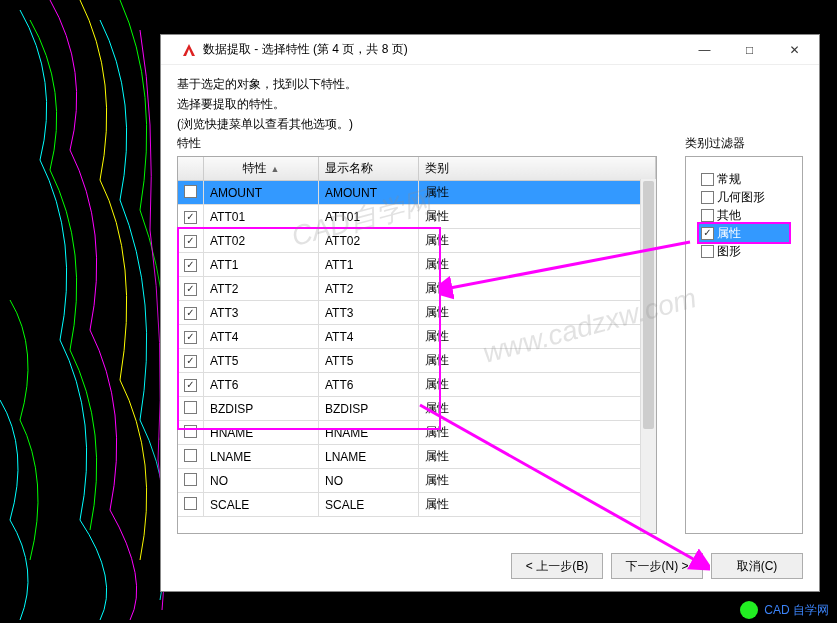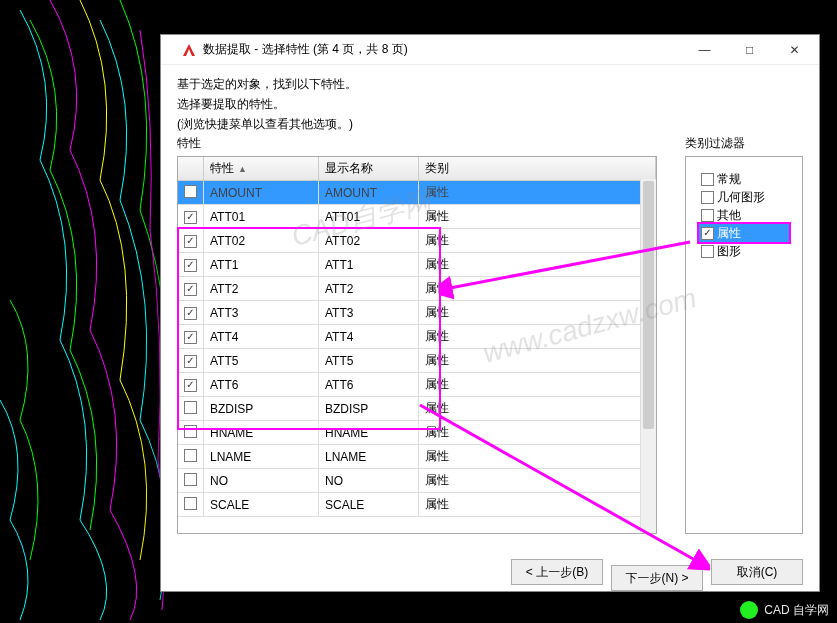--- a/index.html
+++ b/index.html
@@ -16,41 +16,41 @@
 .intro { margin-bottom: 1px; }
 .panel-label { margin-bottom: 4px; }
 .main-row { display: flex; gap: 28px; }
 .table-wrap { border: 1px solid #aaa; width: 480px; height: 378px; overflow: hidden; background: #fff; position: relative; }
 table { border-collapse: collapse; width: 100%; font-size: 12px; }
 thead th { background: linear-gradient(#fafafa,#e8e8e8); border: 1px solid #ccc; border-top: none; font-weight: normal; padding: 3px 6px; text-align: left; height: 21px; }
 thead th:first-child { width: 22px; border-left: none; }
 tbody td { border: 1px solid #ddd; padding: 3px 6px; height: 21px; }
 tbody td:first-child { border-left: none; text-align: center; }
 tbody td:last-child { border-right: none; }
-tbody tr.selected td { background: #3399ff; color: #404040; }
+tbody tr.selected td { background: #3399ff; color: #000000; }
 .chk { width: 13px; height: 13px; border: 1px solid #7a7a7a; display: inline-flex; align-items: center; justify-content: center; font-size: 10px; background: #fff; color: #333; line-height: 1; }
 .selected .chk { background: #fff; color: #333; }
 .filter-wrap { flex: 1; }
 .filter-box { border: 1px solid #aaa; height: 378px; padding: 13px; background: #fff; }
 .filter-item { display: flex; align-items: center; gap: 3px; padding: 1px 2px; line-height: 16px; }
 .filter-item.selected { background: #3399ff; color: #fff; }
 .filter-item .chk { flex: 0 0 auto; }
-.footer { position: absolute; bottom: 0; right: 16px; display: flex; gap: 8px; }
+.footer { position: absolute; bottom: 12px; right: 16px; display: flex; gap: 8px; }
 button.btn { padding: 4px 10px; min-width: 92px; height: 26px; background: #efefef; border: 1px solid #adadad; font-size: 12px; cursor: pointer; font-family: inherit; }
 .highlight-group { position: absolute; border: 2px solid #f0f; pointer-events: none; }
 .hl-1 { left: 177px; top: 227px; width: 264px; height: 203px; }
 .arrow { position: absolute; pointer-events: none; }
-.next-hl { border: 2px solid #f0f; margin-top: 6px; }
+.next-hl { border: 2px solid #f0f; }
 .watermark { position: absolute; color: rgba(140,140,140,.25); font-size: 28px; transform: rotate(-15deg); pointer-events: none; font-style: italic; }
-.col-prop { width: 115px; }
+.col-prop { width: 115px; text-align: center; }
 .col-disp { width: 100px; margin-left: 12px; }
 th .sort-icon { font-size: 9px; color: #666; margin-left: 4px; }
 .scrollbar-stub { position: absolute; right: 0; top: 22px; bottom: 0; width: 16px; background: #f0f0f0; border-left: 1px solid #ddd; }
 .scrollbar-thumb { position: absolute; left: 2px; right: 2px; top: 2px; height: 70%; background: #cdcdcd; border-radius: 2px; }
-.brand-bubble { position: absolute; right: 8px; bottom: 4px; color: #e5e5e5; font-size: 12px; display: flex; align-items: center; gap: 6px; }
+.brand-bubble { position: absolute; right: 8px; bottom: 4px; color: #3b82f6; font-size: 12px; display: flex; align-items: center; gap: 6px; }
 .brand-bubble .wc { width: 18px; height: 18px; border-radius: 50%; background: #2e2; display: inline-block; }
 </style>
 </head>
 <body>
 
 <div class="cad-bg">
   <svg viewBox="0 0 837 623">
     <rect width="837" height="623" fill="#000"></rect>
     <path d="M20 10 Q60 80 40 160 Q80 240 60 340 Q100 420 80 520 Q120 580 100 620" stroke="#0ff" fill="none" stroke-width="1"></path>
     <path d="M30 20 Q70 90 50 170 Q90 250 70 350 Q110 430 90 530" stroke="#0f0" fill="none" stroke-width="1"></path>

